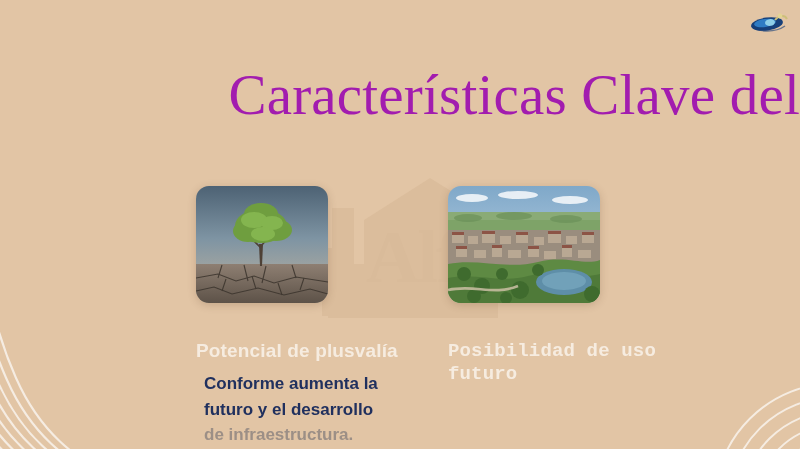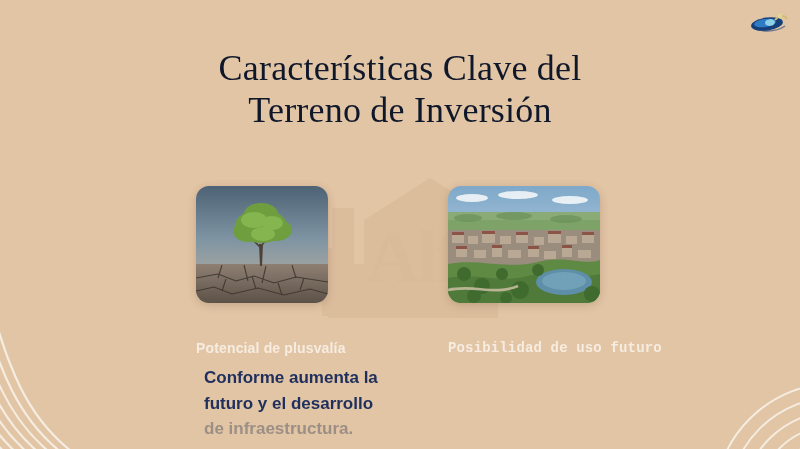--- a/index.html
+++ b/index.html
@@ -32,24 +32,24 @@
     font-size:74px;font-weight:700;
     color:#d9bb9a;
     letter-spacing:-2px;
     font-family:Liberation Serif, serif;
     line-height:1;
   }
 
   
   .title{
     position:absolute;left:0;right:0;top:24px;
-    text-align:center;
-    color:#0f172a;
+    text-align:right;
+    color:#a21caf;
     font-family:"Liberation Serif", serif;
-    font-size:36px;
+    font-size:57px;
     line-height:1.16;
     font-weight:400;
     letter-spacing:0.2px;
   }
   .title-line{display:block;}
 
   
   .card{
     position:absolute;
     border-radius:13px;
@@ -59,21 +59,21 @@
   .card-left{left:196px;top:186px;width:132px;height:117px;}
   .card-right{left:448px;top:186px;width:152px;height:117px;}
 
   .photo{position:absolute;inset:0;}
 
   
   .caption{position:absolute;}
   .cap-left{left:196px;top:340px;width:215px;}
   .cap-right{left:448px;top:340px;width:230px;font-family:Liberation Mono, monospace;}
   .cap-head{
-    font-size:14px;font-weight:700;
+    font-size:19px;font-weight:700;
     color:#f6ece0;
     letter-spacing:0.15px;
     margin:0 0 3px 0;
     line-height:1.2;
   }
   .cap-body{
     margin:8px;
     font-size:17px;
     line-height:1.52;
     font-weight:700;
@@ -136,21 +136,20 @@
         <path d="M36 40 L36 148 L4 148 L4 80 L14 80 L14 40 Z"></path>
         <path d="M112 10 L180 52 L180 150 L46 150 L46 52 Z"></path>
         <rect x="10" y="96" width="52" height="54"></rect>
       </g>
     </svg>
     <div class="wm-text">Alf</div>
   </div>
 
   <h1 class="title">
     <span class="title-line">Características Clave del</span>
-    <span class="title-line">Terreno de Inversión</span>
   </h1>
 
   <div class="card card-left">
     <svg class="photo" viewBox="0 0 132 117" preserveAspectRatio="none">
       <defs>
         <linearGradient id="skyGrad" x1="0" y1="0" x2="0" y2="1">
           <stop offset="0%" stop-color="#4d6274"></stop>
           <stop offset="45%" stop-color="#7e94a3"></stop>
           <stop offset="100%" stop-color="#c4b59f"></stop>
         </linearGradient>

